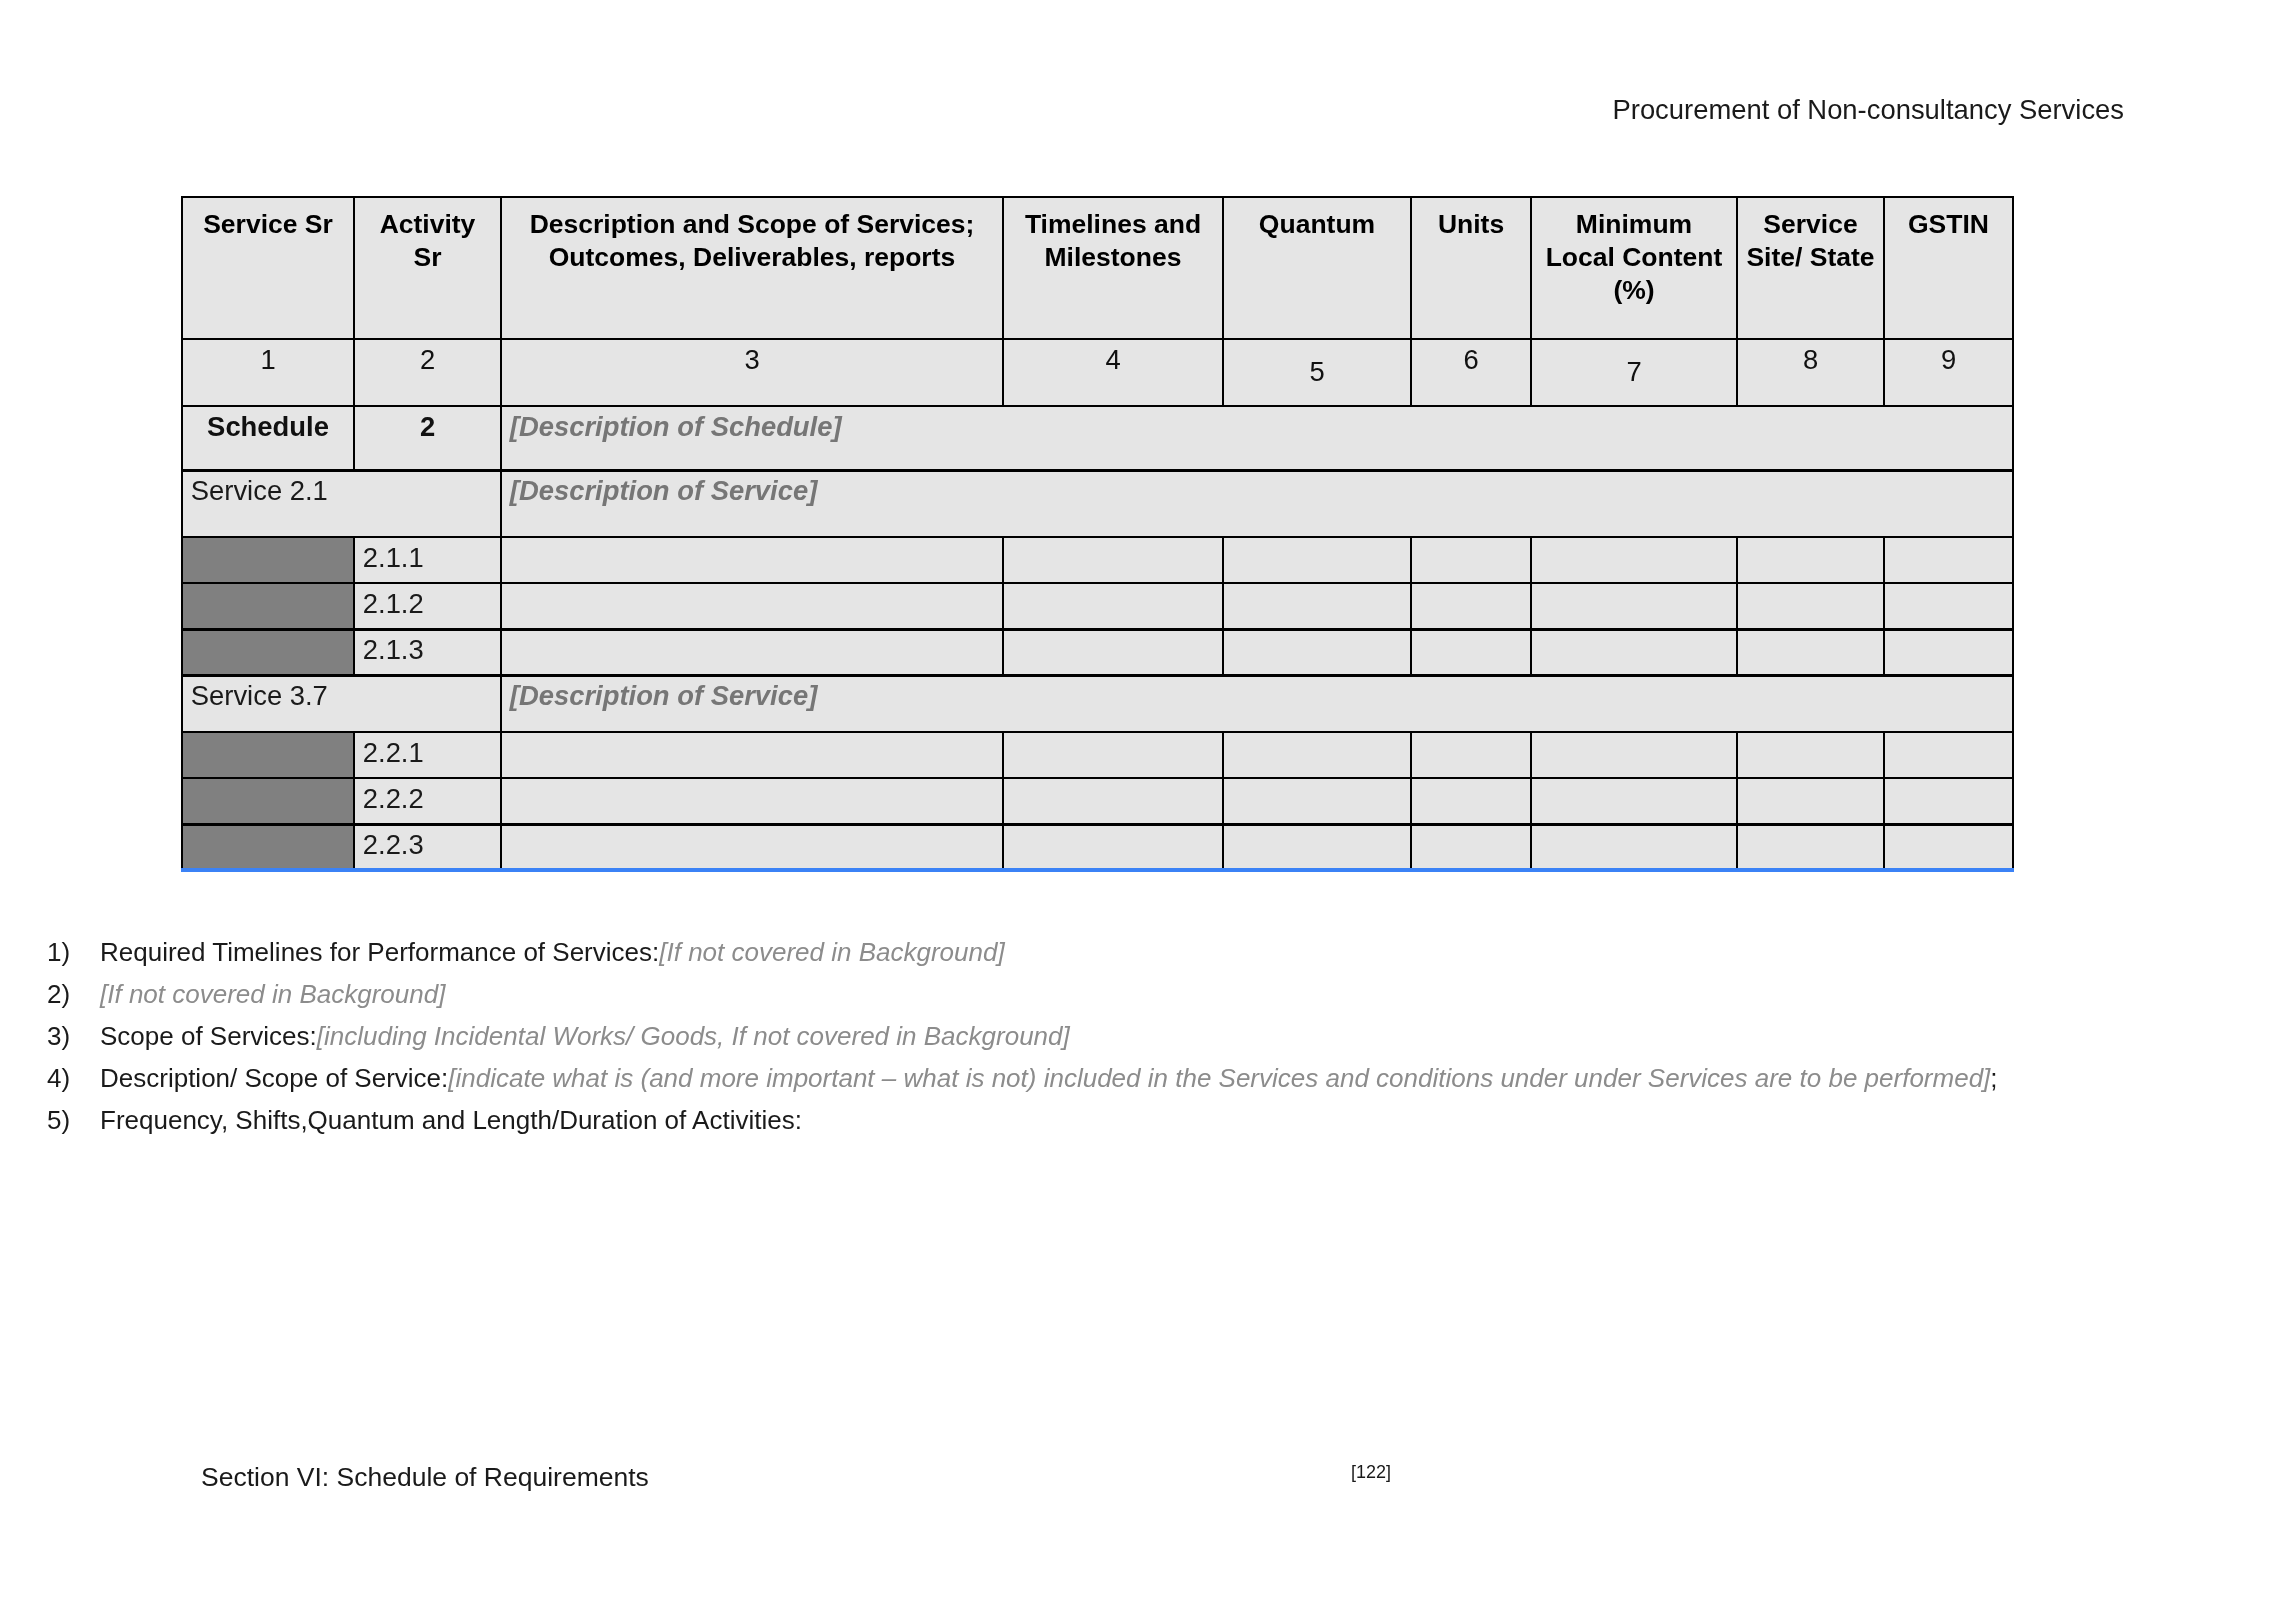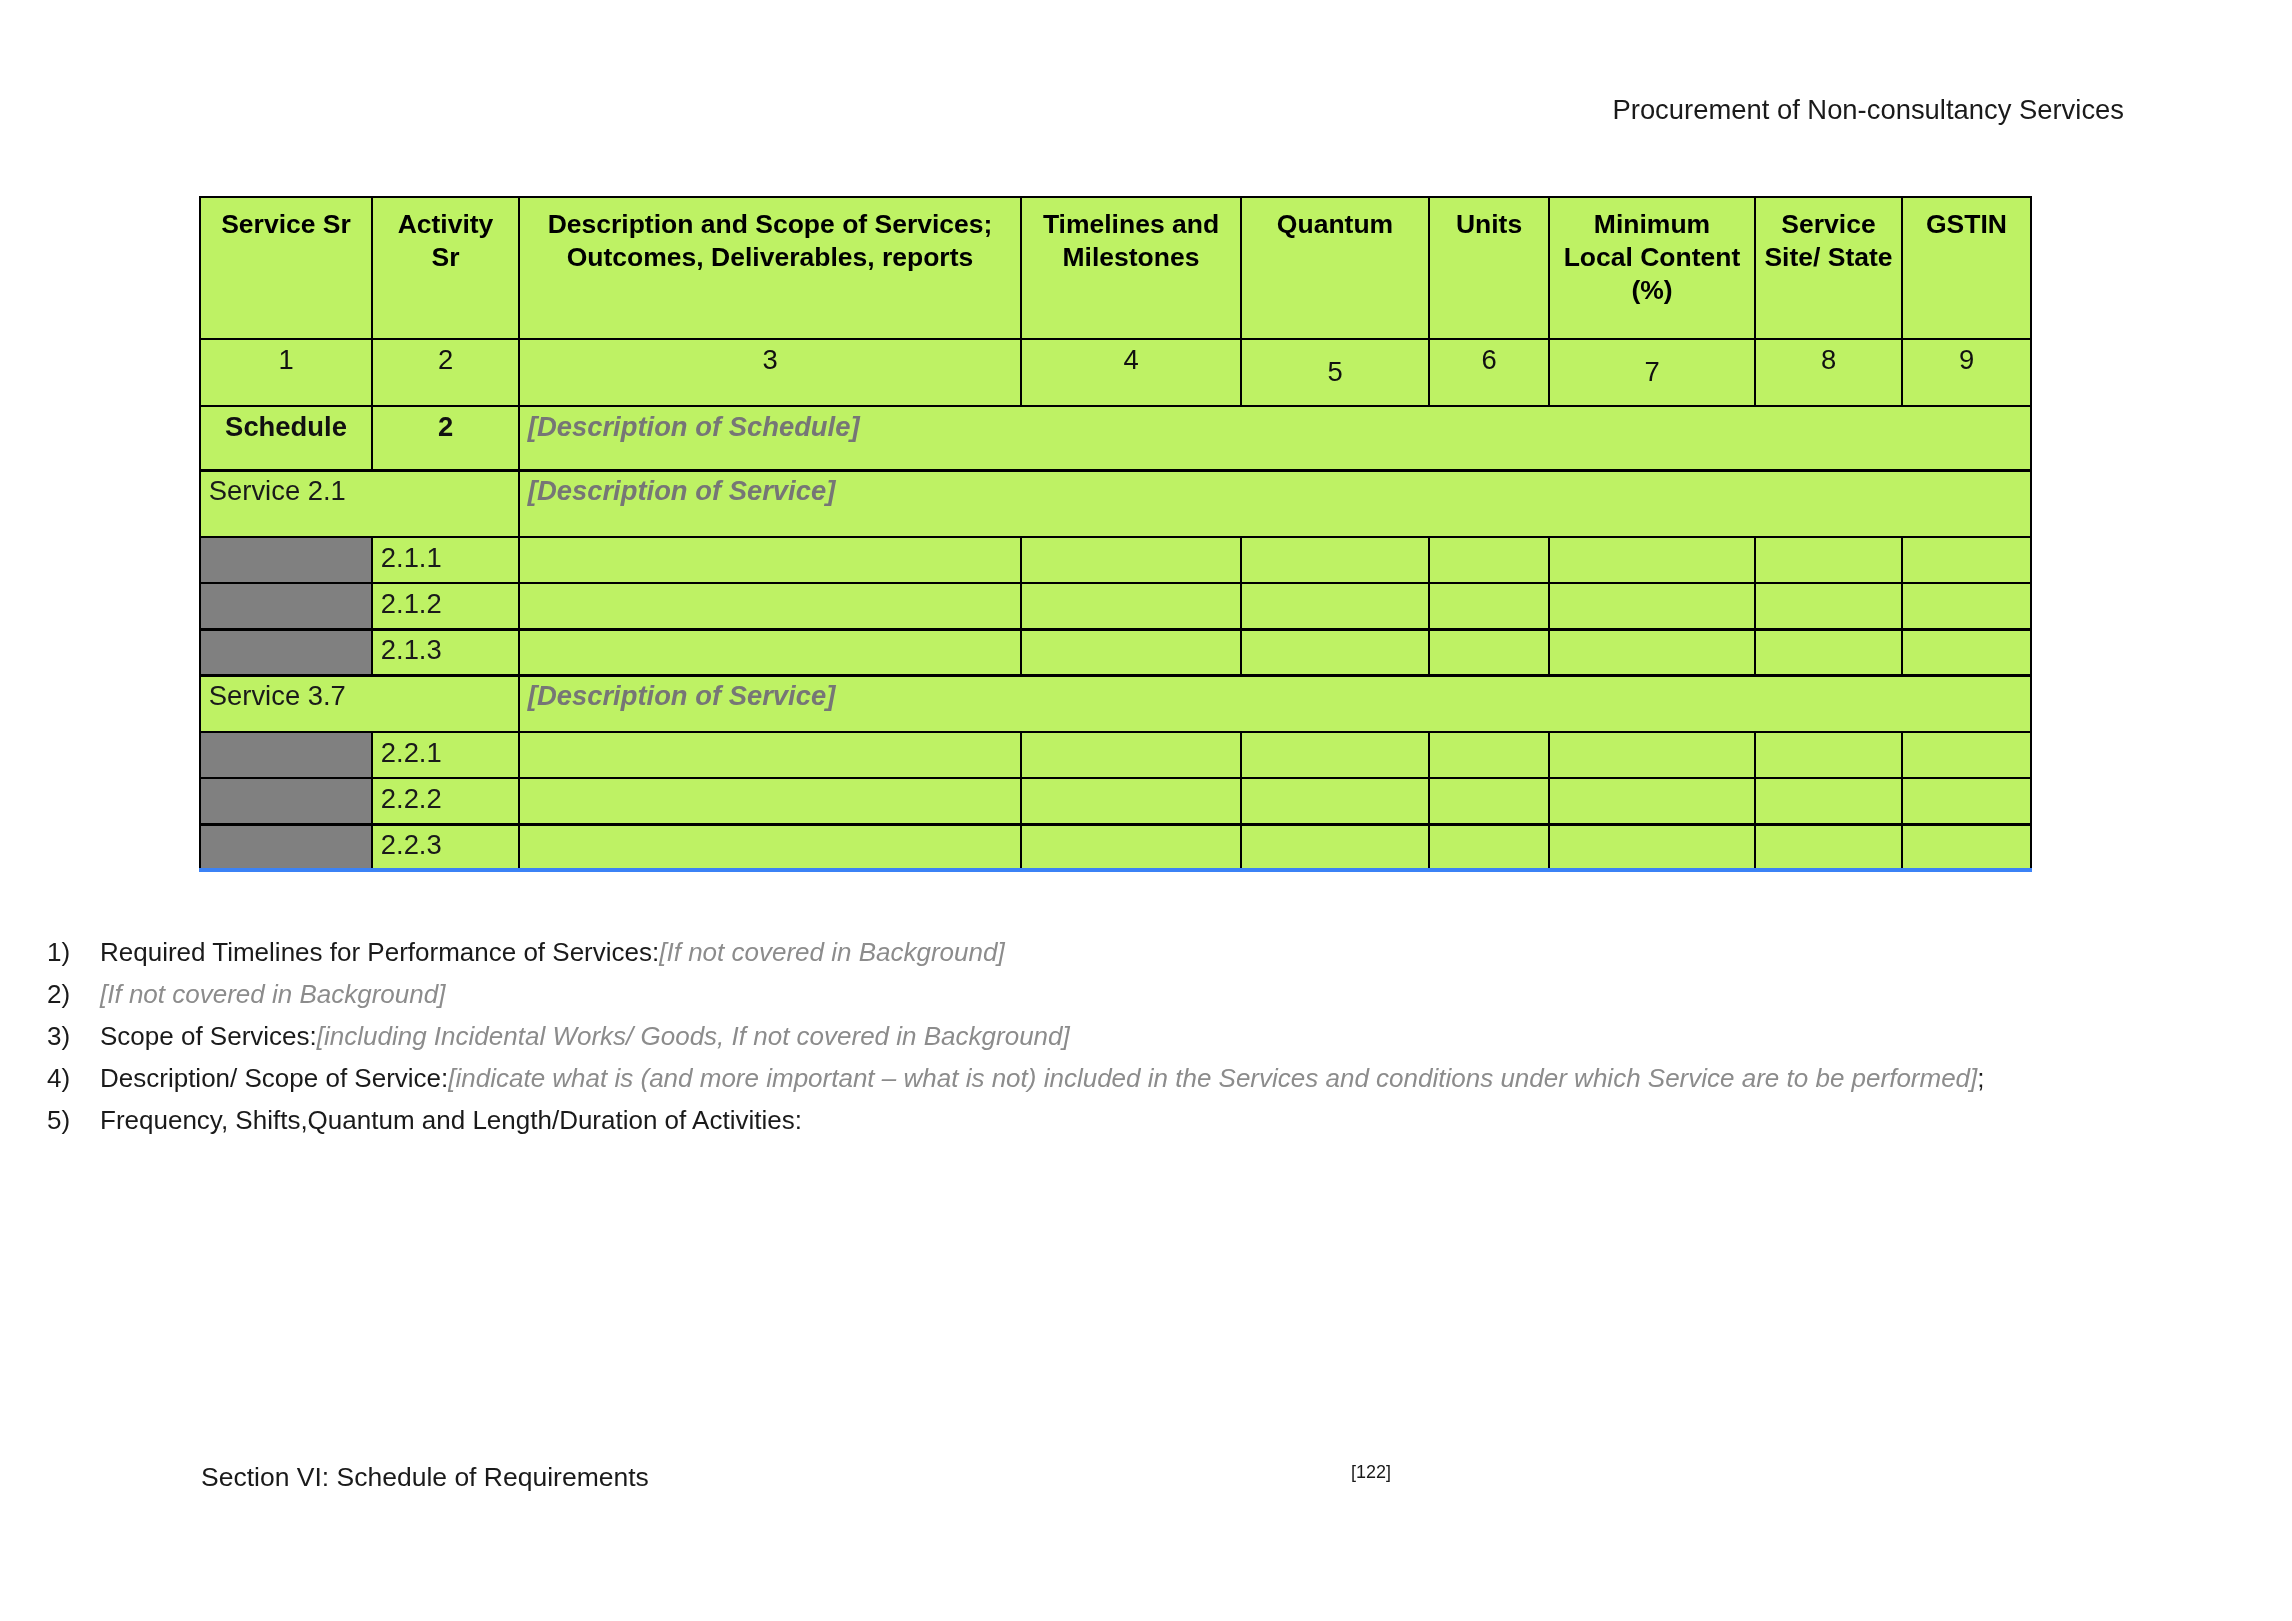--- a/index.html
+++ b/index.html
@@ -16,24 +16,24 @@
   .doc-title {
     position: absolute; top: 94px; right: 169px;
     font-size: 27.4px; color: #1a1a1a;
   }
   .doc-footer { position: absolute; top: 1462px; left: 0; width: 100%; height: 39px; }
   .footer-section { position: absolute; left: 201px; font-size: 26.5px; color: #1a1a1a; }
   .footer-page    { position: absolute; left: 1351px; font-size: 18px; color: #1a1a1a; }
 
   
   table.req {
-    position: absolute; left: 199px; top: 196px;
+    position: absolute; left: 181px; top: 196px;
     border-collapse: collapse; table-layout: fixed;
     width: 1832px;
-    background: #bef264;
+    background: #e5e5e5;
   }
   table.req td, table.req th {
     border: 2px solid #000000;
     vertical-align: top;
     font-size: 27.4px;
     padding: 3.9px 7.8px;
     overflow: hidden;
   }
   tr.r-head  { height: 142px; }
   tr.r-num   { height: 67px;  }
@@ -220,21 +220,21 @@
   </div>
   <div class="note">
     <span class="n-num">3)</span>
     <span class="n-label">Scope of Services: </span>
     <span class="n-ph">[including Incidental Works/ Goods, If not covered in Background]</span>
     <span class="n-suffix"></span>
   </div>
   <div class="note">
     <span class="n-num">4)</span>
     <span class="n-label">Description/ Scope of Service:</span>
-    <span class="n-ph">[indicate what is (and more important – what is not) included in the Services and conditions under which Service are to be performed]</span>
+    <span class="n-ph">[indicate what is (and more important – what is not) included in the Services and conditions under under Services are to be performed]</span>
     <span class="n-suffix">;</span>
   </div>
   <div class="note">
     <span class="n-num">5)</span>
     <span class="n-label">Frequency, Shifts,Quantum and Length/Duration of Activities:</span>
     <span class="n-ph"></span>
     <span class="n-suffix"></span>
   </div>
 </div>
 

